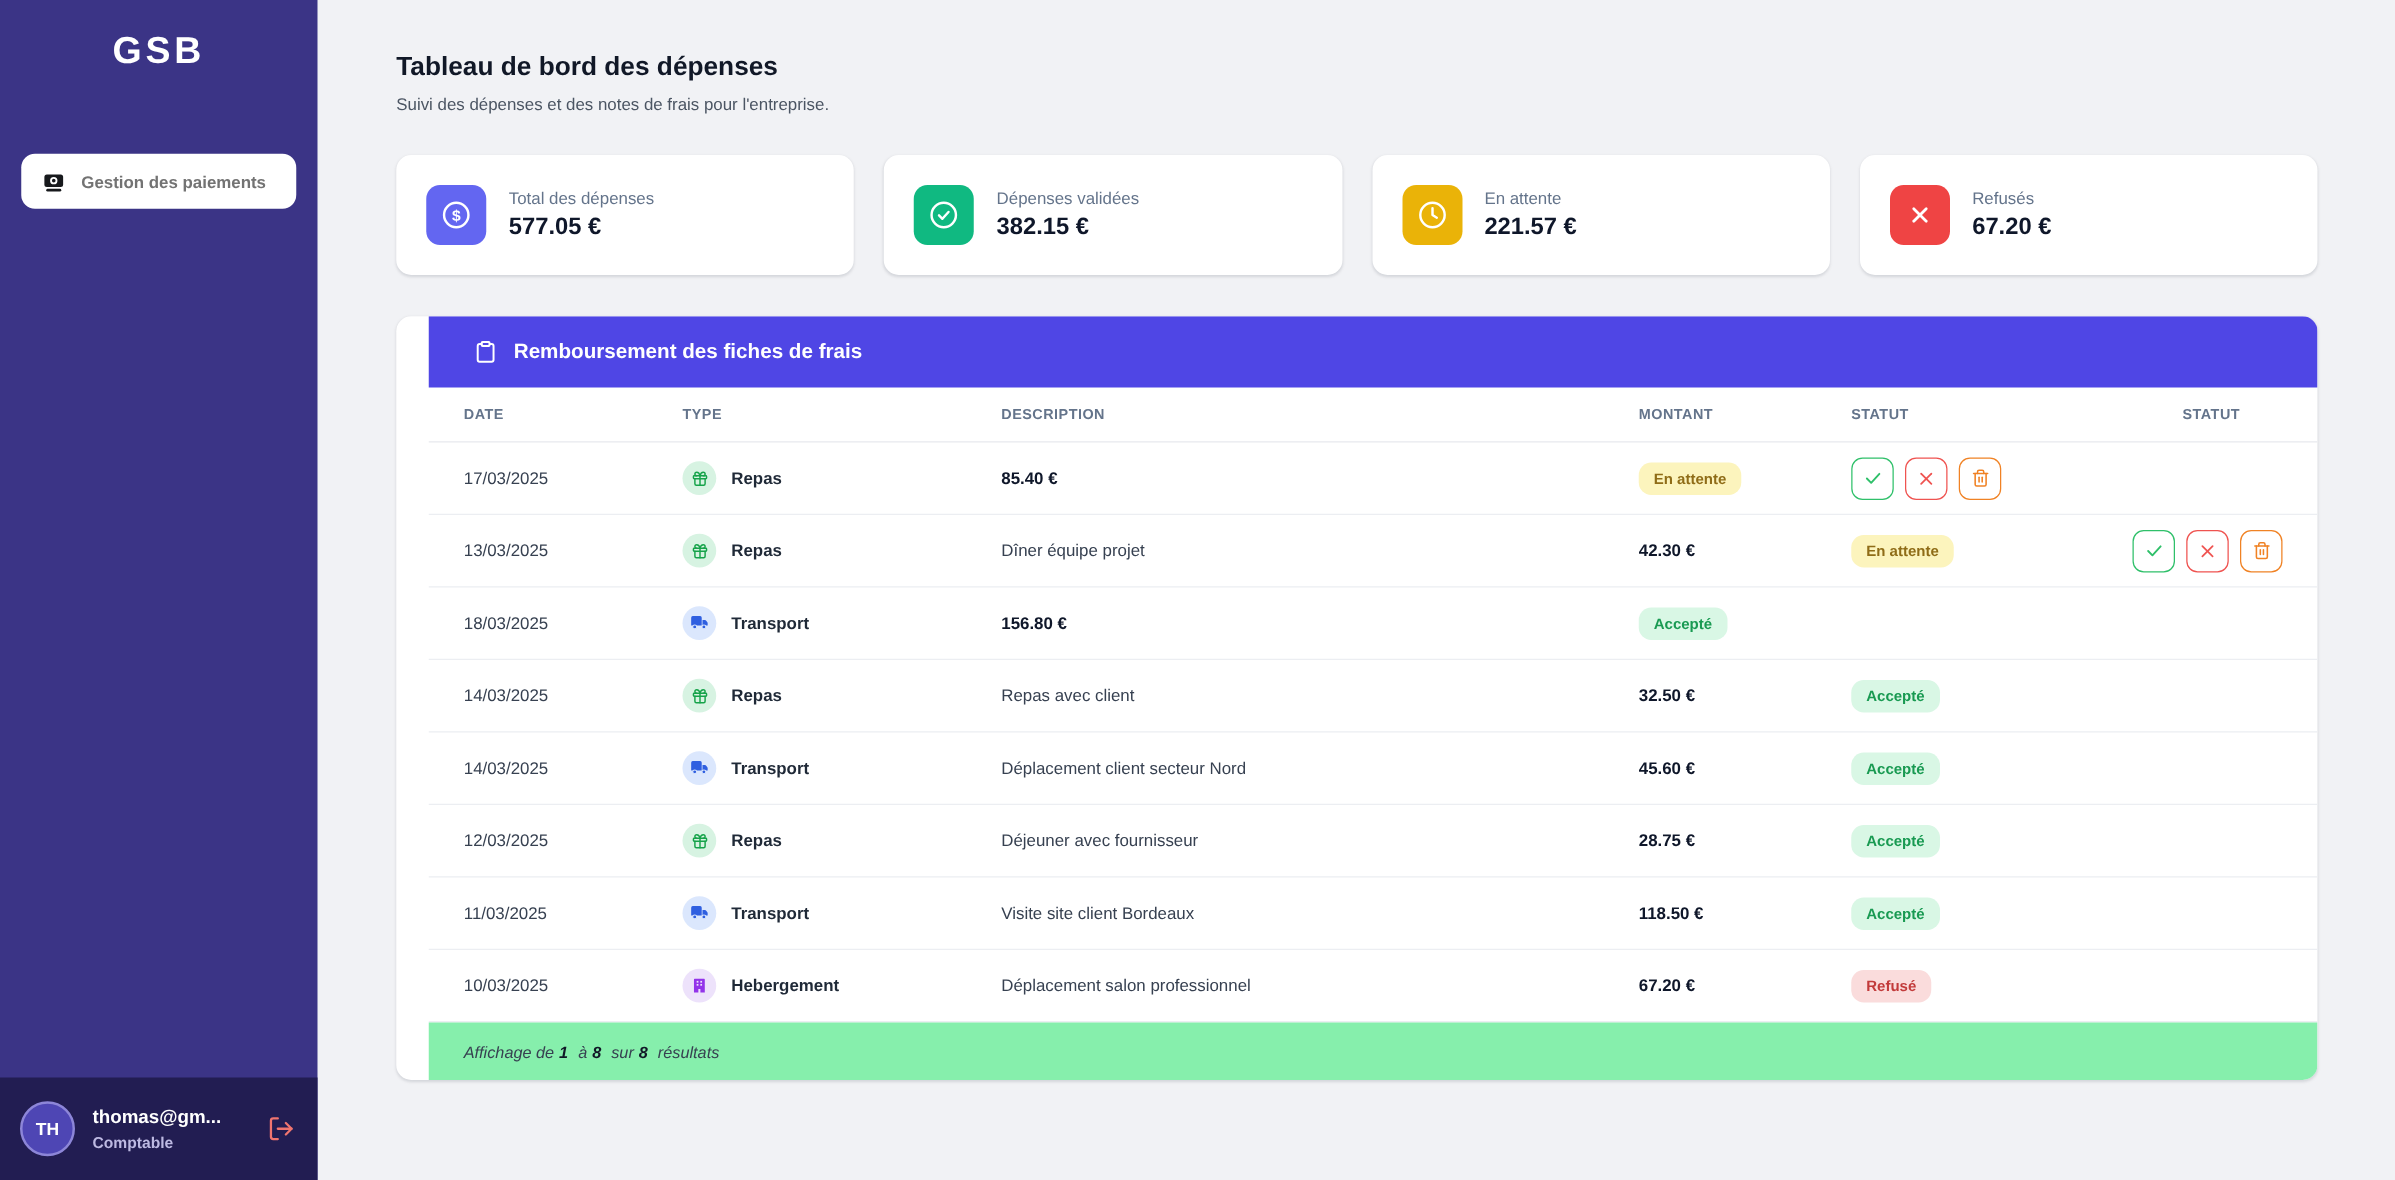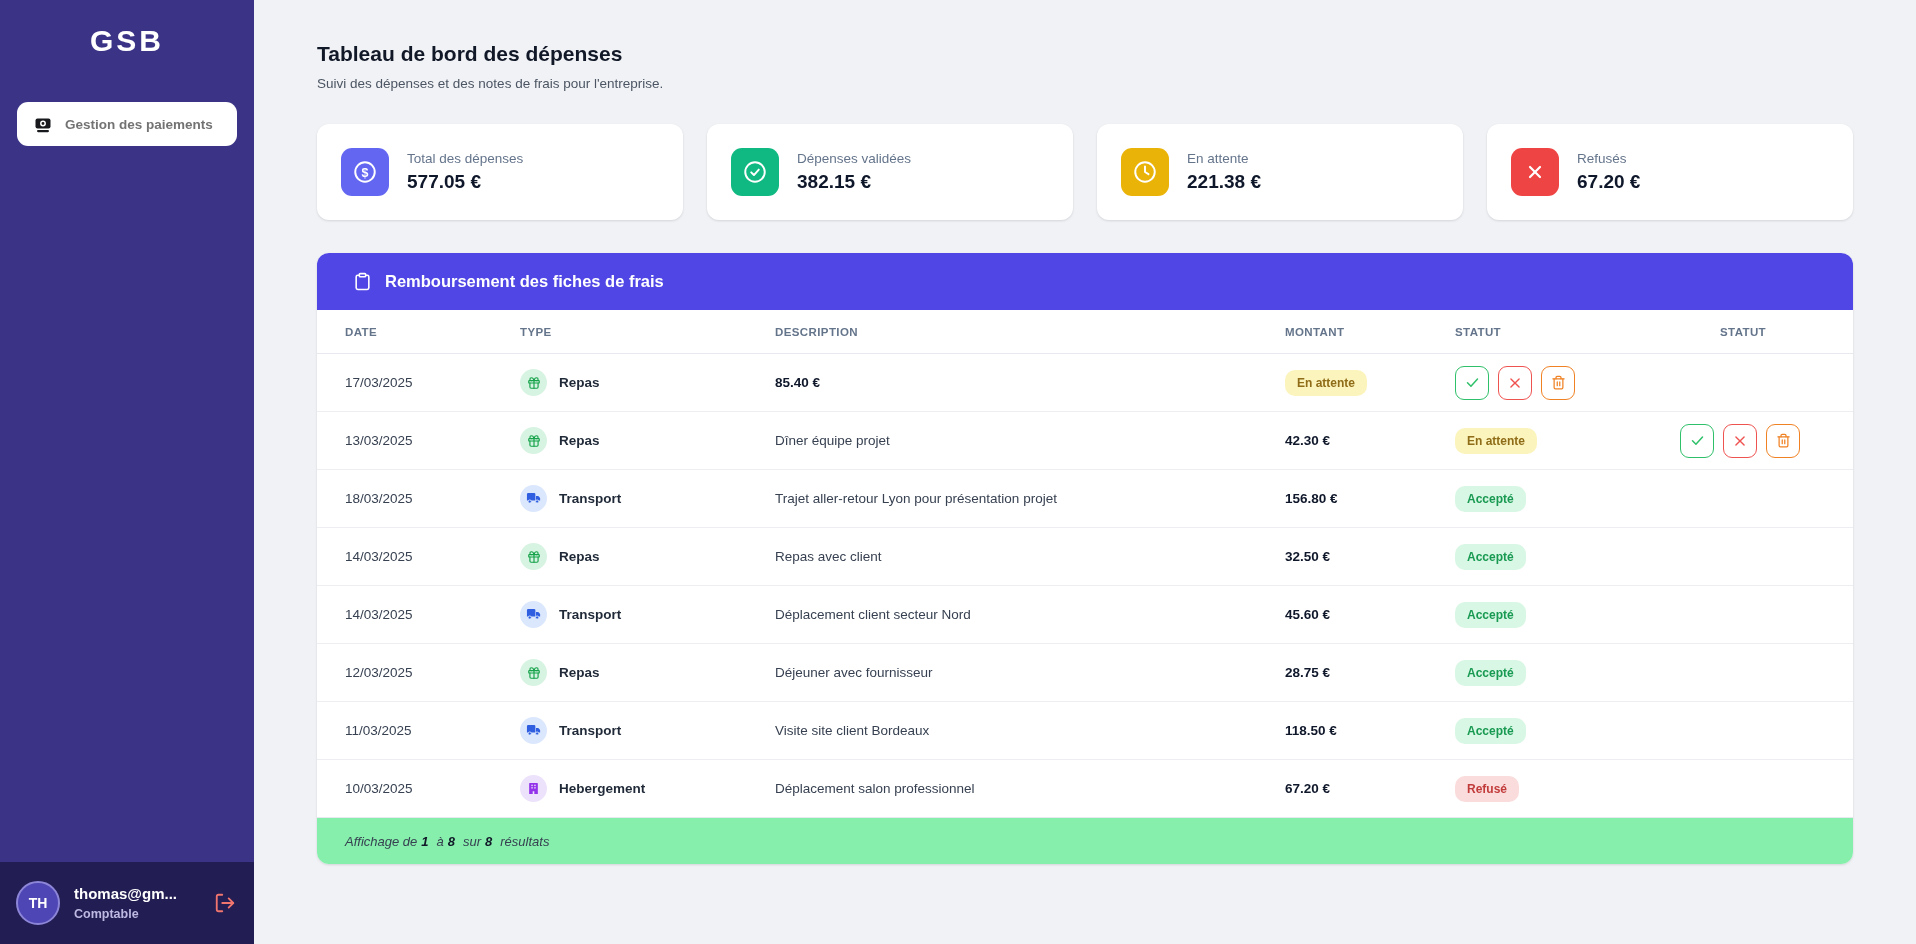--- a/index.html
+++ b/index.html
@@ -1,20 +1,20 @@
 <!DOCTYPE html>
 <html><head>
 <meta charset="utf-8">
 <style>
   * { margin:0; padding:0; box-sizing:border-box; }
   html,body { width:1916px; height:944px; overflow:hidden; }
   body { background:#f1f2f5; font-family:"Liberation Sans", sans-serif; display:flex; }
 
   
-  .sidebar { width:254px; min-width:254px; height:944px; background:#3b3486; display:flex; flex-direction:column; }
+  .sidebar { width:254px; min-width:254px; height:944px; background:#3b3486; display:flex; flex-direction:column;gap:21px; }
   .logo { color:#fff; font-size:30px; font-weight:800; letter-spacing:3px; text-align:center; padding-top:24px; }
   .nav { padding:0 17px; margin-top:44px; }
   .nav-btn { width:100%; height:44px; background:#fff; border:none; border-radius:11px; display:flex; align-items:center; justify-content:flex-start; gap:12px; padding:0 16px; font-family:inherit; font-size:13.5px; font-weight:700; color:#737373; cursor:pointer; }
   .sidebar-spacer { flex:1; }
   .user-box { height:82px; background:#221d52; display:flex; align-items:center; padding:0 16px; gap:14px; }
   .avatar { width:44px; height:44px; border-radius:50%; background:#4e46b4; border:2px solid #8d86d8; color:#fff; font-size:14px; font-weight:700; display:flex; align-items:center; justify-content:center; }
   .user-meta { flex:1; min-width:0; }
   .user-email { color:#fff; font-size:15px; font-weight:700; white-space:nowrap; overflow:hidden; }
   .user-role { color:#bdb9e2; font-size:12.5px; font-weight:600; margin-top:5px; }
   .logout { background:none; border:none; cursor:pointer; padding:2px; display:flex; }
@@ -25,21 +25,21 @@
   .page-subtitle { font-size:13.5px; color:#4b5563; margin-top:10px; }
 
   
   .stats { display:flex; gap:24px; margin-top:33px; }
   .stat-card { flex:1; background:#fff; border-radius:12px; padding:24px; display:flex; align-items:center; gap:18px; box-shadow:0 1px 2px rgba(16,24,40,.05), 0 1px 3px rgba(16,24,40,.08); }
   .stat-icon { width:48px; height:48px; border-radius:11px; display:flex; align-items:center; justify-content:center; flex-shrink:0; }
   .stat-label { font-size:13.5px; color:#64748b; }
   .stat-value { font-size:19px; font-weight:700; color:#0f172a; margin-top:5px; }
 
   
-  .table-card { margin-top:33px; background:#fff; border-radius:12px; overflow:hidden; box-shadow:0 1px 2px rgba(16,24,40,.05), 0 1px 3px rgba(16,24,40,.08); }
+  .table-card { margin-top:33px; background:#fff; border-radius:12px; overflow:hidden; box-shadow:0 1px 2px rgba(16,24,40,.05), 0 1px 3px rgba(16,24,40,.08);padding-left:26px; }
   .table-banner { height:57px; background:#4f46e5; display:flex; align-items:center; gap:13px; padding:0 36px; }
   .table-banner-title { color:#fff; font-size:16.5px; font-weight:700; }
   .tgrid { display:grid; grid-template-columns:175px 255px 510px 170px 225px 1fr; align-items:center; padding:0 28px; }
   .thead { height:44px; border-bottom:1px solid #e7e9ee; }
   .th { font-size:11.5px; font-weight:700; color:#64748b; letter-spacing:.4px; }
   .th-actions { padding-left:40px; }
   .trow { height:58px; border-bottom:1px solid #eceef2; }
   .trow:last-of-type { border-bottom:1px solid #e7e9ee; }
   .td-date, .td-desc { font-size:13.5px; color:#374151; }
   .td-type { display:flex; align-items:center; gap:12px; }
@@ -134,21 +134,21 @@
     </div>
     <div class="stat-card">
       <div class="stat-icon" style="background: rgb(234, 179, 8);">
         <svg width="26" height="26" viewBox="0 0 24 24" fill="none" stroke="#fff" stroke-width="1.8" stroke-linecap="round" stroke-linejoin="round">
           <circle cx="12" cy="12" r="9"></circle>
           <path d="M12 7v5l3.2 2"></path>
         </svg>
       </div>
       <div>
         <div class="stat-label">En attente</div>
-        <div class="stat-value">221.38 €</div>
+        <div class="stat-value">221.57 €</div>
       </div>
     </div>
     <div class="stat-card">
       <div class="stat-icon" style="background: rgb(239, 68, 68);">
         <svg width="24" height="24" viewBox="0 0 24 24" fill="none" stroke="#fff" stroke-width="2.2" stroke-linecap="round">
           <line x1="7" y1="7" x2="17" y2="17"></line>
           <line x1="17" y1="7" x2="7" y2="17"></line>
         </svg>
       </div>
       <div>
@@ -272,21 +272,20 @@
         <svg class="svg-transport" width="15" height="15" viewBox="0 0 24 24" fill="#2f5fe0">
           <path d="M1.5 5a2 2 0 0 1 2-2H13a2 2 0 0 1 2 2v10H1.5z"></path>
           <path d="M16 8h3.1a2 2 0 0 1 1.6.8l1.5 2a2 2 0 0 1 .4 1.2V15H16z"></path>
           <circle cx="6" cy="16.8" r="2.5" stroke="#dbe7fd" stroke-width="1.3"></circle>
           <circle cx="17.8" cy="16.8" r="2.5" stroke="#dbe7fd" stroke-width="1.3"></circle>
         </svg>
 
       </span>
       <span class="type-label">Transport</span>
     </span>
-    <span class="td-desc">Trajet aller-retour Lyon pour présentation projet</span>
     <span class="td-montant">156.80 €</span>
     <span>
       <span class="badge badge-accepted">Accepté</span>
     </span>
     <span class="td-actions"></span>
   </div>
 
   <div class="tgrid trow">
     <span class="td-date">14/03/2025</span>
     <span class="td-type">

